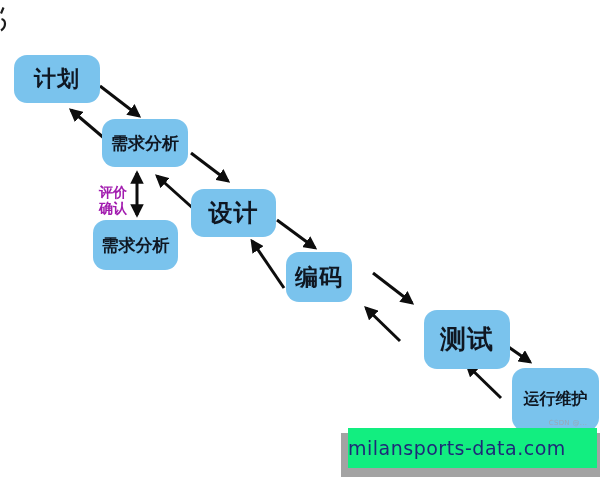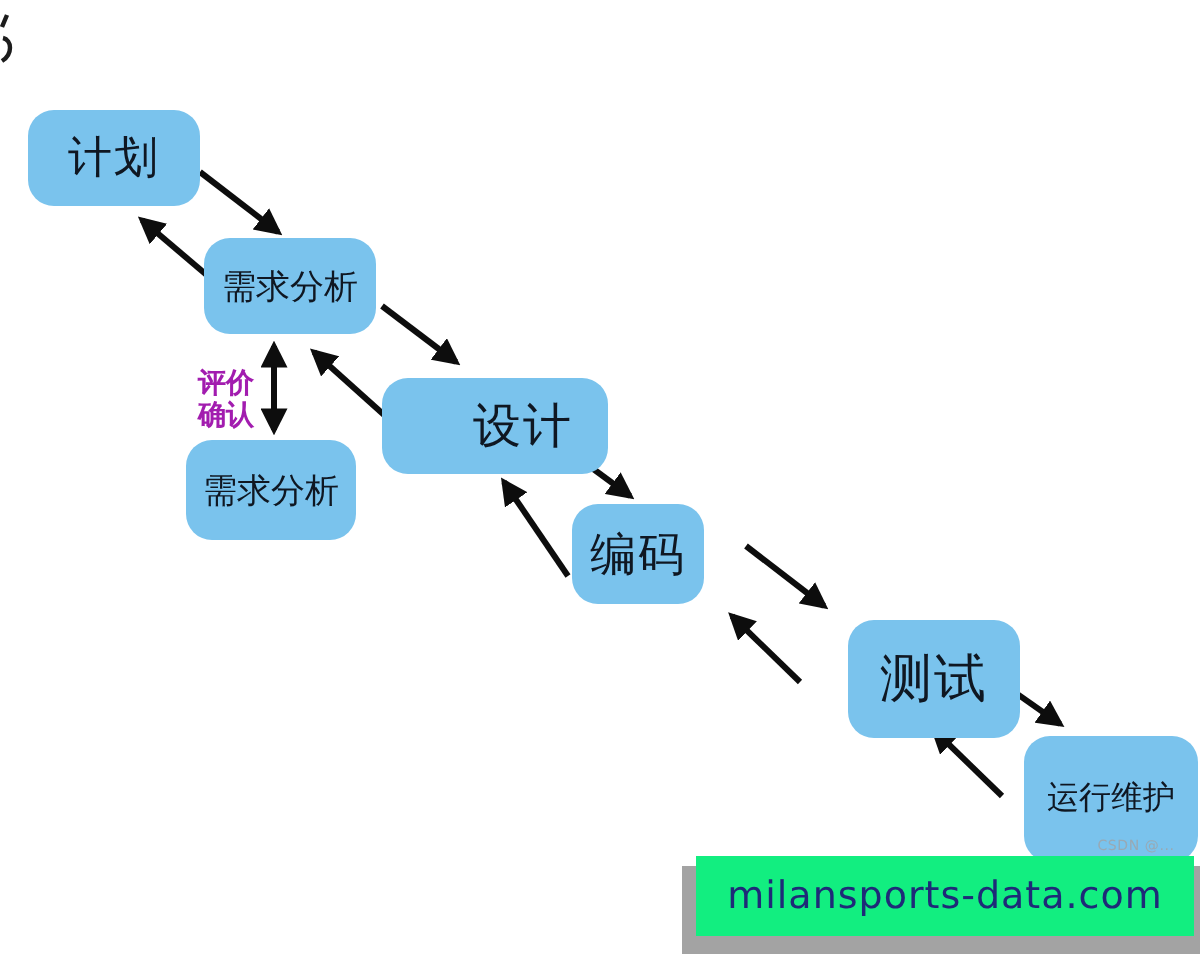--- a/index.html
+++ b/index.html
@@ -8,41 +8,41 @@
     background:var(--canvas-bg,#ffffff);
     font-family:"DejaVu Sans","Liberation Sans",sans-serif;
   }
   .arrows{position:absolute;left:0;top:0;width:600px;height:480px;}
   .al{stroke:var(--arrow,#0d0d0d);stroke-width:3;fill:none;}
   .ah{fill:var(--arrow,#0d0d0d);}
   .artifact{stroke:#1c1c1c;stroke-width:2.2;fill:none;}
   .node{
     position:absolute;display:flex;align-items:center;justify-content:center;
     background:var(--node-fill,#7ac3ed);color:var(--node-text,#0f1722);
-    border-radius:13px;font-weight:400;letter-spacing:1px;
+    border-radius:13px;font-weight:700;letter-spacing:1px;
   }
   .n-plan{left:14px;top:55px;width:86px;height:48px;font-size:22px;}
   .n-req{left:102px;top:119px;width:86px;height:48px;font-size:17px;letter-spacing:0;}
   .n-proto{left:93px;top:220px;width:85px;height:50px;font-size:17px;letter-spacing:0;}
-  .n-design{left:191px;top:189px;width:85px;height:48px;font-size:24px;padding-left:28px;}
+  .n-design{left:191px;top:189px;width:85px;height:48px;font-size:24px;}
   .n-coding{left:286px;top:252px;width:66px;height:50px;font-size:23px;}
   .n-testing{left:403px;top:310px;width:86px;height:59px;font-size:26px;margin-left:21px;}
   .n-maint{left:512px;top:368px;width:87px;height:63px;font-size:16px;letter-spacing:0;}
   .eval{
     position:absolute;left:99px;top:184px;width:34px;
     font-size:14px;line-height:16px;font-weight:700;color:#a21caf;
   }
   .banner-shadow{
     position:absolute;left:341px;top:433px;width:259px;height:44px;
     background:var(--banner-shadow,#a3a3a3);
   }
   .banner{
     position:absolute;left:348px;top:428px;width:249px;height:40px;
     background:var(--banner-bg,#12ee80);
-    display:flex;align-items:center;justify-content:center;
+    display:flex;align-items:center;justify-content:flex-start;
   }
   .banner span{
     color:var(--banner-text,#1e2a78);font-size:19px;font-weight:500;letter-spacing:.5px;
   }
   .wm{
     position:absolute;left:538px;top:419px;width:60px;height:9px;
     font-size:7px;line-height:9px;color:rgba(158,164,170,.85);
     text-align:center;letter-spacing:.3px;filter:blur(.3px);white-space:nowrap;
   }
 </style>

